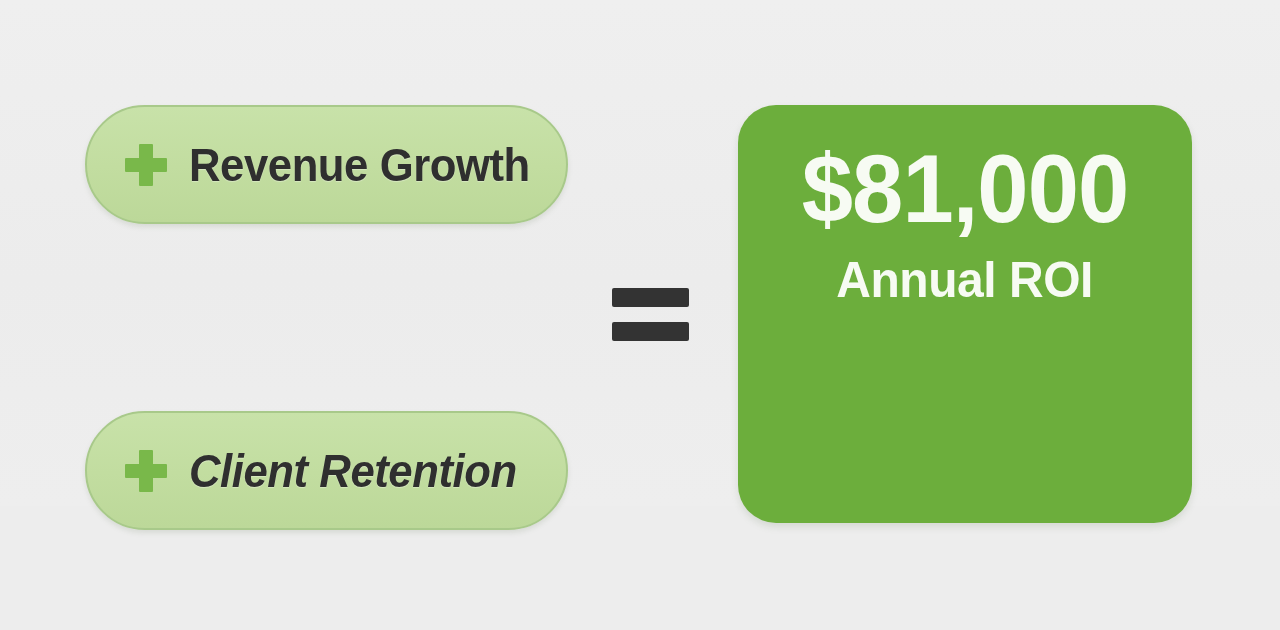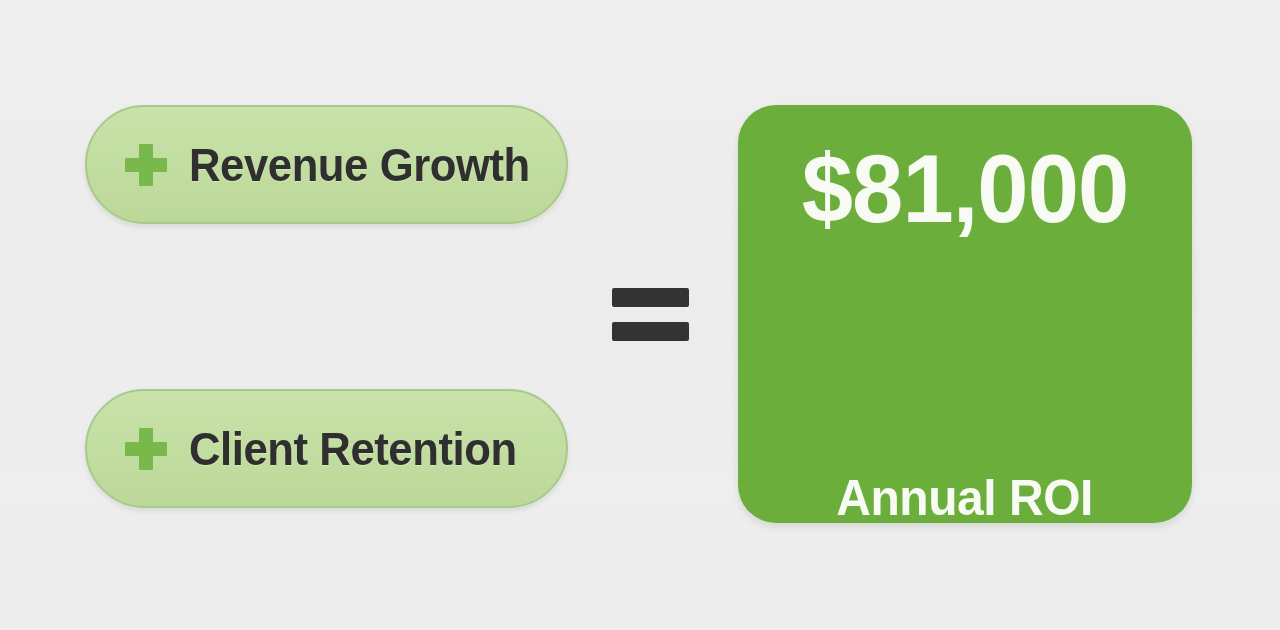--- a/index.html
+++ b/index.html
@@ -40,21 +40,21 @@
     background: linear-gradient(180deg, #c8e2a9 0%, #c2dda0 52%, #bcd899 100%);
     border: 2px solid #a8c98a;
     box-shadow: 0 3px 5px rgba(120,140,110,0.18);
     display: flex;
     align-items: center;
     padding-left: 38px;
   }
 
   .pill-1 { top: 0px; }
   .pill-2 { top: 149px; }
-  .pill-3 { top: 284px; }
+  .pill-3 { top: 306px; font-style: italic; }
 
   
   .plus-icon {
     position: relative;
     width: 42px;
     height: 42px;
     flex: 0 0 42px;
     margin-right: 22px;
   }
   .plus-icon::before,
@@ -115,21 +115,21 @@
     top: 105px;
     width: 454px;
     height: 418px;
     box-sizing: border-box;
     background: #6cae3c;
     border-radius: 38px;
     box-shadow: 0 4px 7px rgba(120,140,110,0.20);
     display: flex;
     flex-direction: column;
     align-items: center;
-    justify-content: space-between;
+    justify-content: flex-start;
   }
 
   .result-amount {
     font-family: "Liberation Sans Narrow", "Liberation Sans", sans-serif;
     font-size: 96px;
     font-weight: bold;
     color: #f7fbf3;
     line-height: 1.0;
     letter-spacing: -1px;
     transform: scaleX(0.96);

